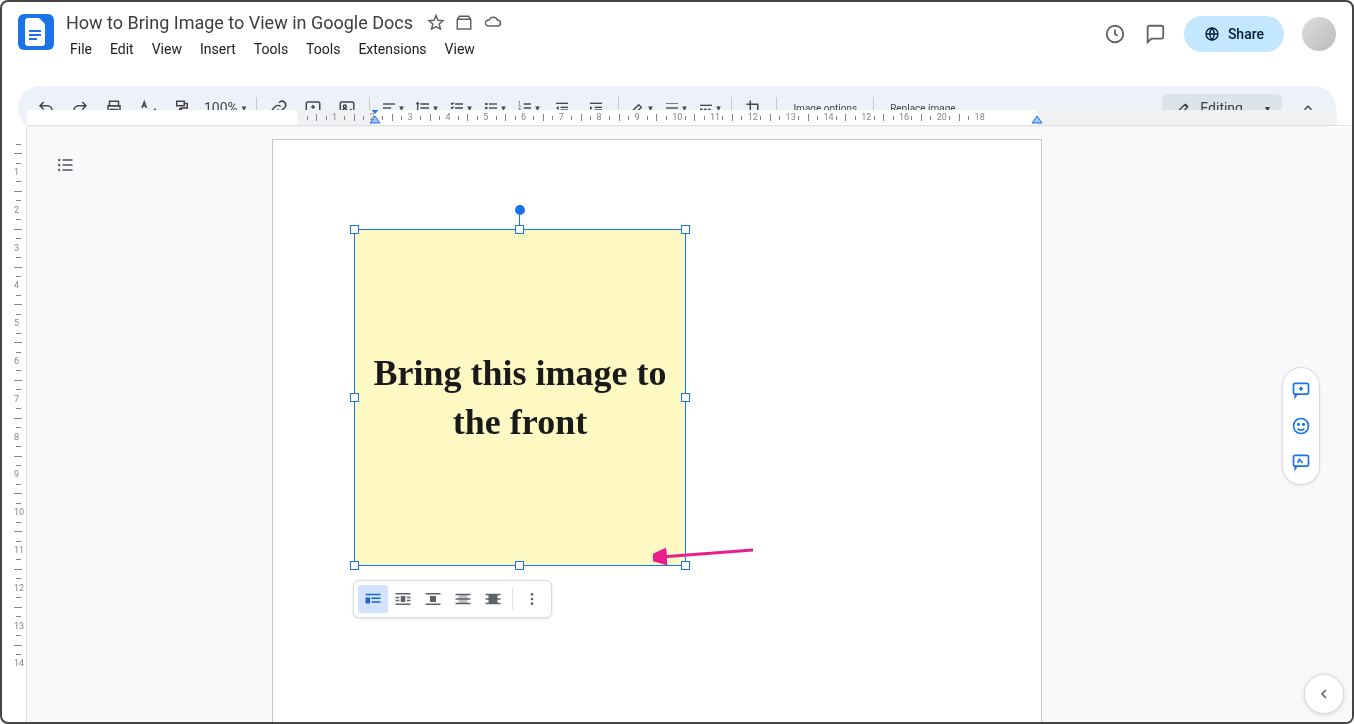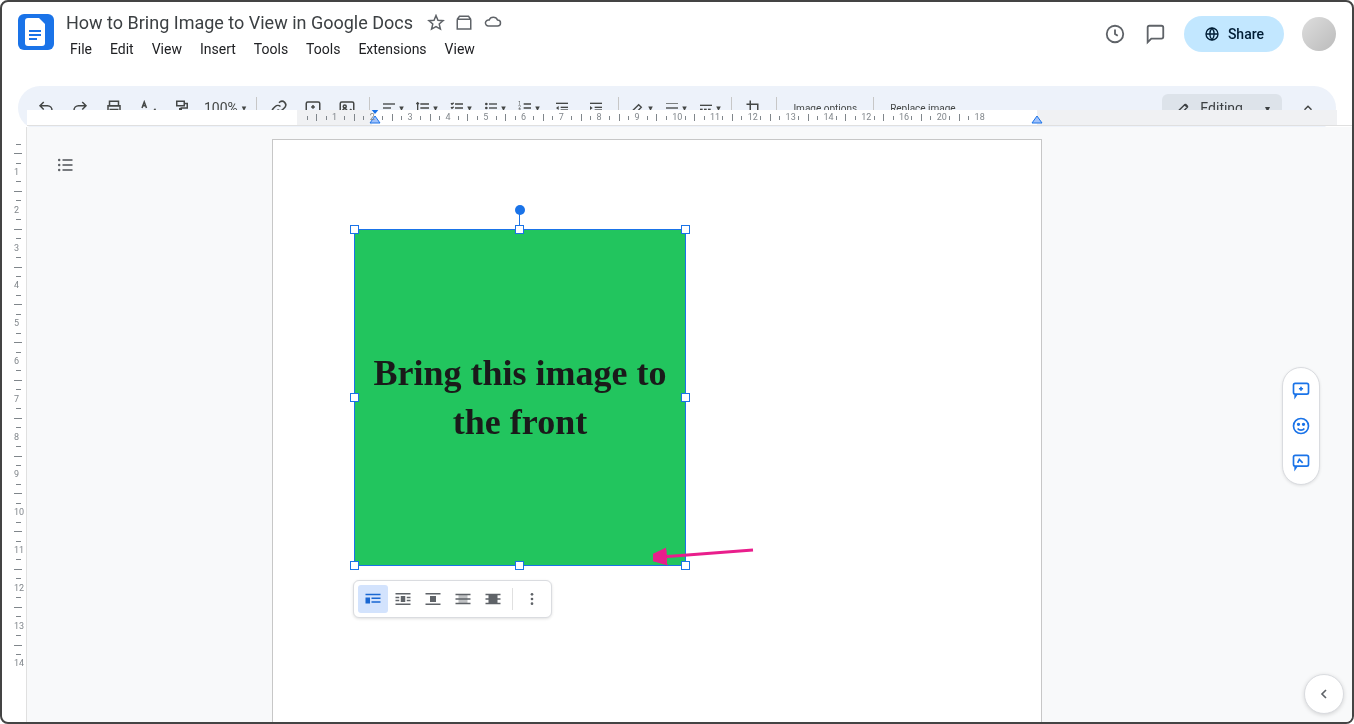--- a/index.html
+++ b/index.html
@@ -39,21 +39,21 @@
 .tick-num { position:absolute; }
 .tick-mark { position:absolute; background:#80868b; }
 
 
 .canvas-area { position:absolute; left:25px; right:0; top:125px; bottom:0; background:#f8f9fa; overflow:hidden;}
 .outline-btn { position:absolute; left:20px; top:20px; width:36px; height:36px; display:flex; align-items:center; justify-content:center; color:#5f6368; cursor:pointer; border-radius:50%;}
 .page { position:absolute; left:245px; top:12px; width:770px; height:900px; background:#fff; border:1px solid #c7c7c7;}
 
 
 .sel-img-wrap { position:absolute; left:82px; top:90px; width:330px; height:335px; }
-.sel-img { width:100%; height:100%; background:#22c55e; display:flex; align-items:center; justify-content:center; }
+.sel-img { width:100%; height:100%; background:#fef9c3; display:flex; align-items:center; justify-content:center; }
 .img-text { font-family: 'Comic Sans MS', cursive; font-size:36px; font-weight:600; color:#1a1a1a; text-align:center; line-height:1.35; padding:10px;}
 .handle { position:absolute; width:9px; height:9px; background:#fff; border:1.5px solid #1a73e8;}
 .h-nw{left:-5px;top:-5px;} .h-n{left:calc(50% - 5px);top:-5px;} .h-ne{right:-5px;top:-5px;}
 .h-w{left:-5px;top:calc(50% - 5px);} .h-e{right:-5px;top:calc(50% - 5px);}
 .h-sw{left:-5px;bottom:-5px;} .h-s{left:calc(50% - 5px);bottom:-5px;} .h-se{right:-5px;bottom:-5px;}
 .rot-handle { position:absolute; left:calc(50% - 5px); top:-25px; width:10px; height:10px; background:#1a73e8; border-radius:50%;}
 .rot-line { position:absolute; left:calc(50% - 1px); top:-16px; width:1px; height:12px; background:#1a73e8;}
 .sel-border { position:absolute; inset:-1px; border:1.5px solid #1a73e8; pointer-events:none;}
 
 

